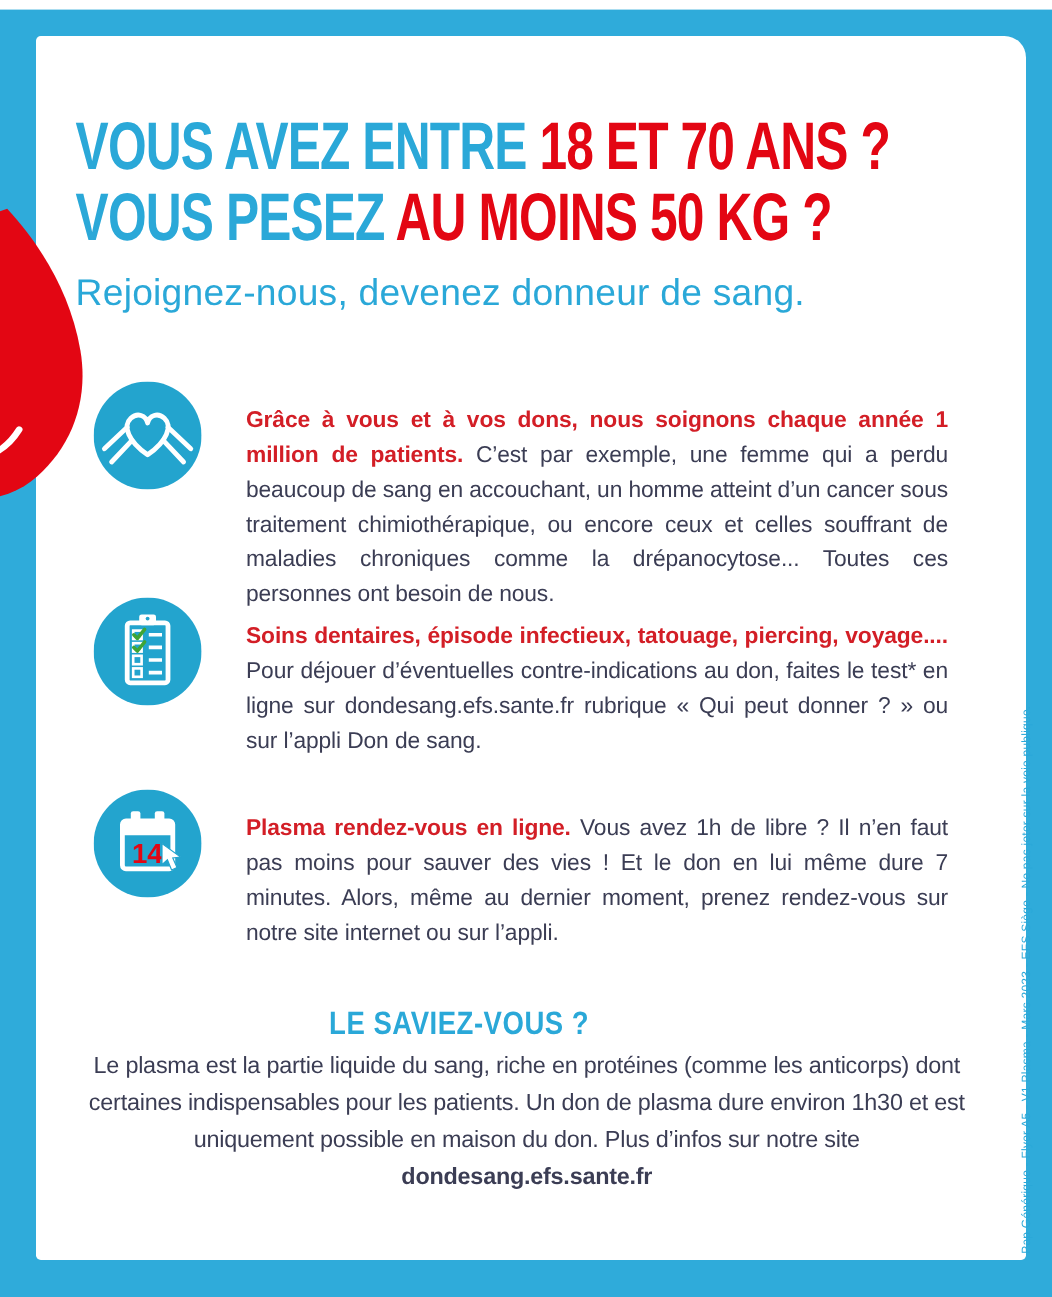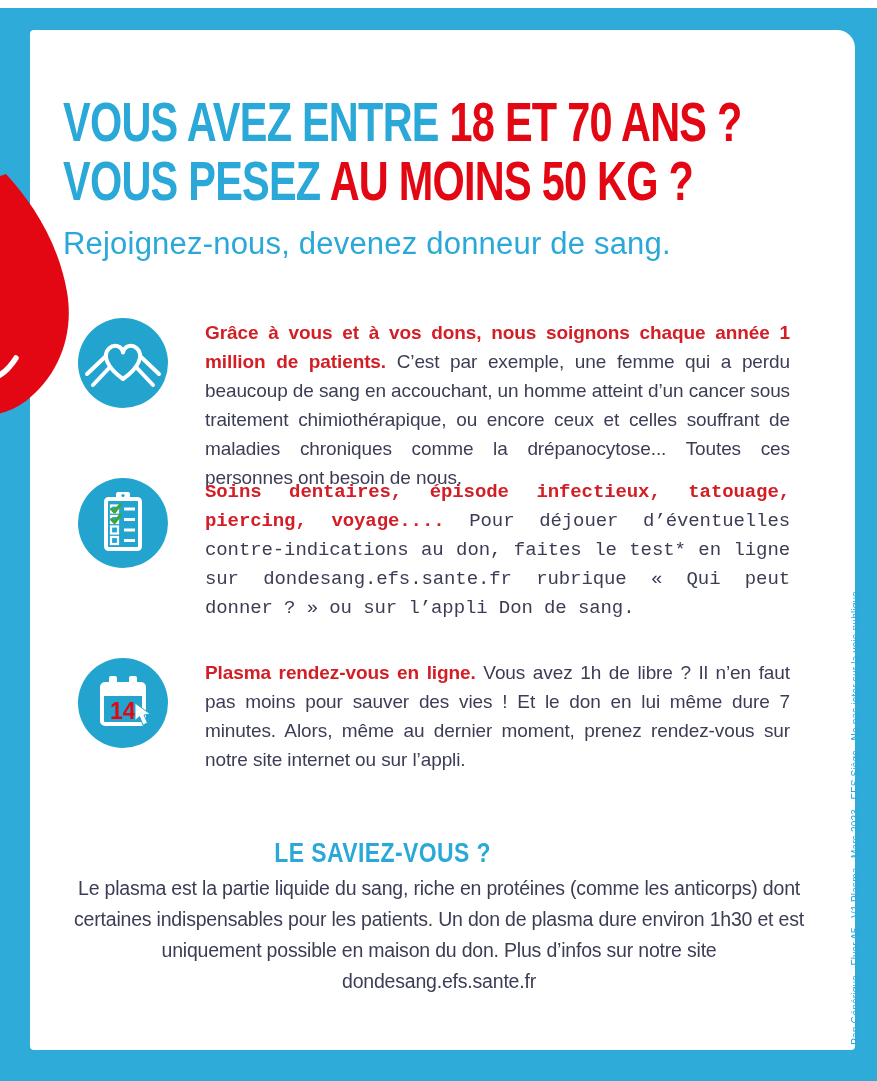--- a/index.html
+++ b/index.html
@@ -39,36 +39,36 @@
     font-size:56px; font-weight:bold; line-height:59px; letter-spacing:-1px;
     display:block; transform:scaleX(.74); transform-origin:0 50%;
   }
   .hl-cyan{color:var(--cyan-text);}
   .hl-red{color:var(--red);}
   .subtitle{
     margin-top:16px; font-size:31px; color:var(--cyan-text); letter-spacing:.2px;
   }
   
   .row{position:absolute; left:48px; width:712px; display:flex; gap:37px; align-items:flex-start;}
-  .row-1{top:288px;} .row-2{top:448px;font-family:Liberation Mono, monospace;} .row-3{top:628px;}
+  .row-1{top:288px;} .row-2{top:468px;} .row-3{top:628px;}
   .icon{flex:0 0 90px; height:90px;}
   .row p{
-    flex:1; margin-top:0; font-size:19px; line-height:29px;
+    flex:1; margin-top:18px; font-size:19px; line-height:29px;
     color:var(--ink); text-align:justify; letter-spacing:-.1px;
   }
   .lead{color:var(--red-text); font-weight:bold;}
   
   .saviez{position:absolute; left:33px; top:808px; width:752px;text-align:center;}
   .saviez-title{
     font-size:27px; font-weight:bold; color:var(--cyan-text); line-height:30px;
     letter-spacing:.5px; transform:scaleX(.85); transform-origin:0 50%; white-space:nowrap;
   }
   .saviez-lead{margin-top:6px; font-size:22px; font-weight:bold; color:var(--red-text);}
   .saviez-body{margin-top:5px; font-size:19.5px; line-height:31px; color:var(--ink); letter-spacing:-.2px;}
-  .saviez-site{font-weight:normal;}
+  .saviez-site{font-weight:bold;}
   
   .footnote{position:absolute; left:33px; top:970px; font-size:16px; font-style:italic; color:var(--cyan-text); letter-spacing:.2px;}
   .footnote .star{color:var(--red); font-style:normal; font-weight:bold;}
   
   .edge-note{
     position:absolute; right:16px; bottom:36px; z-index:2;
     writing-mode:vertical-rl; transform:rotate(180deg);
     font-size:10px; color:var(--cyan-text); letter-spacing:.2px; white-space:nowrap;
   }
 </style>

